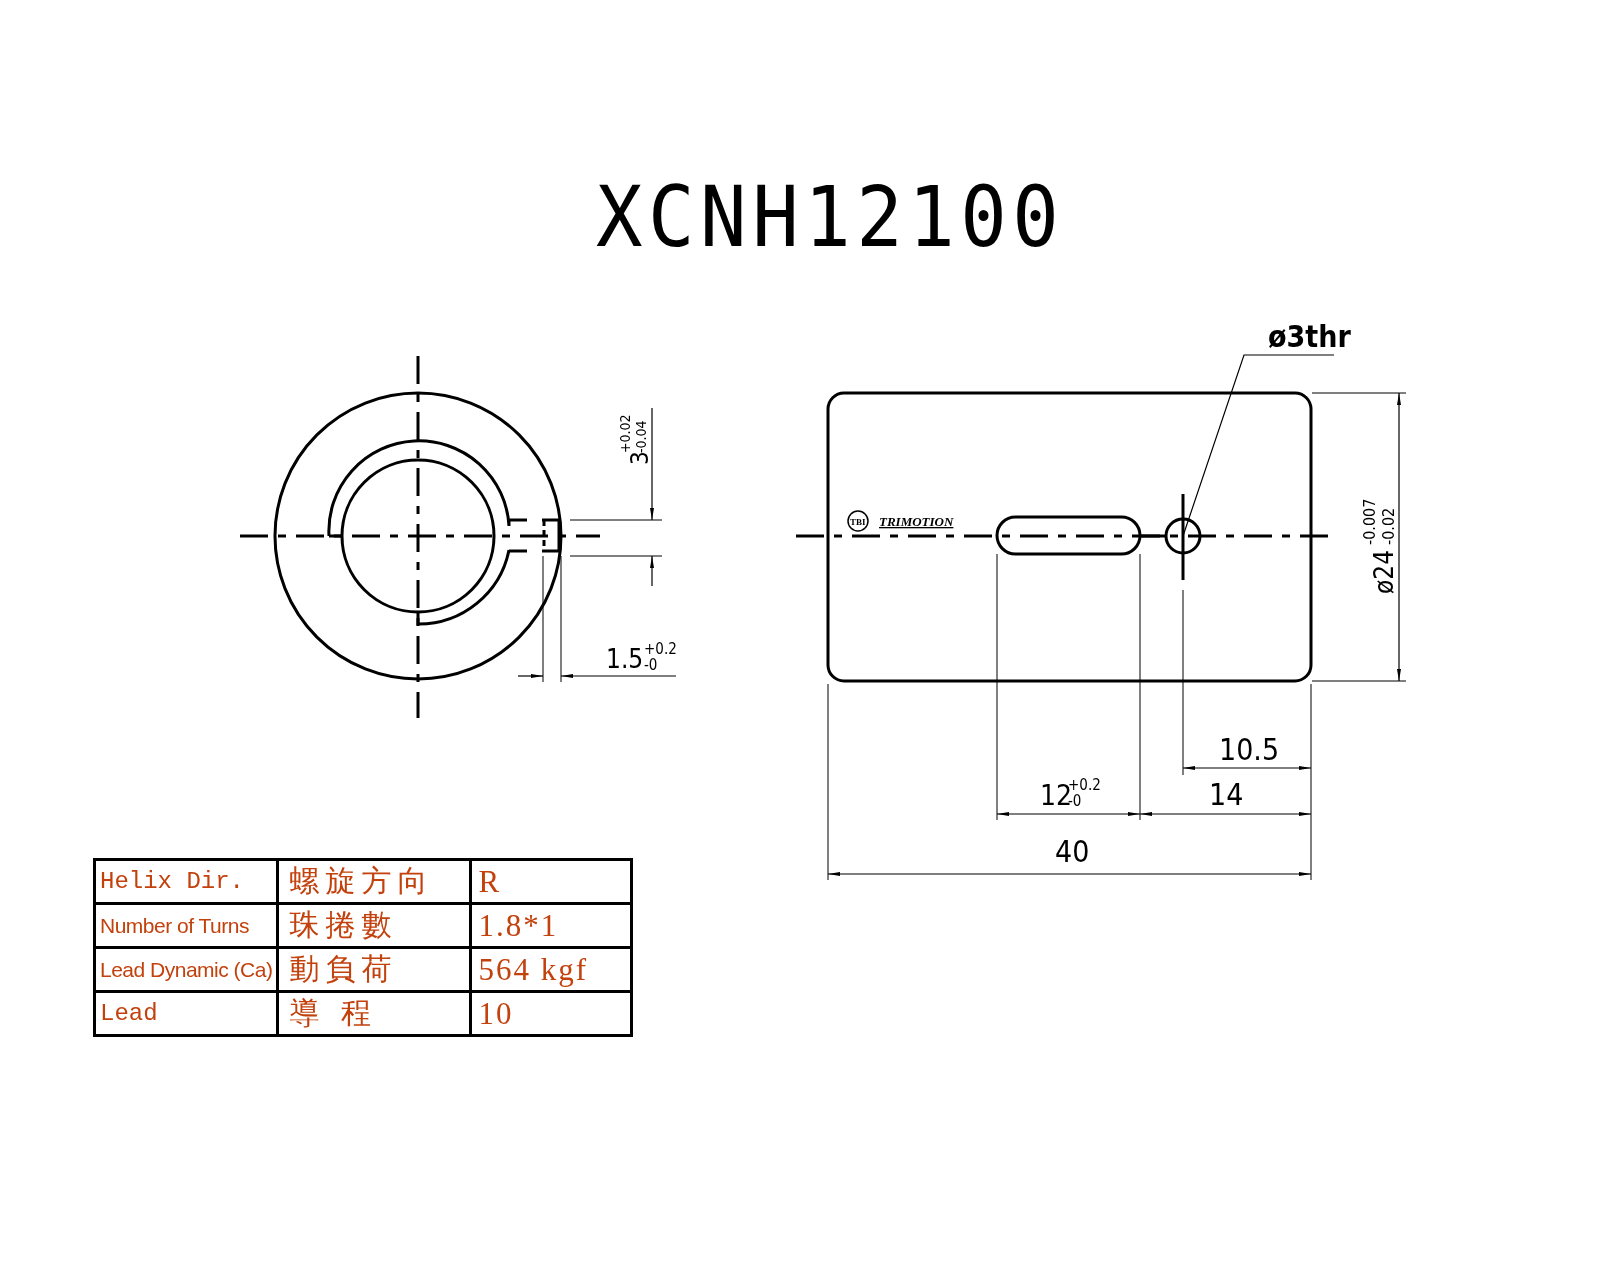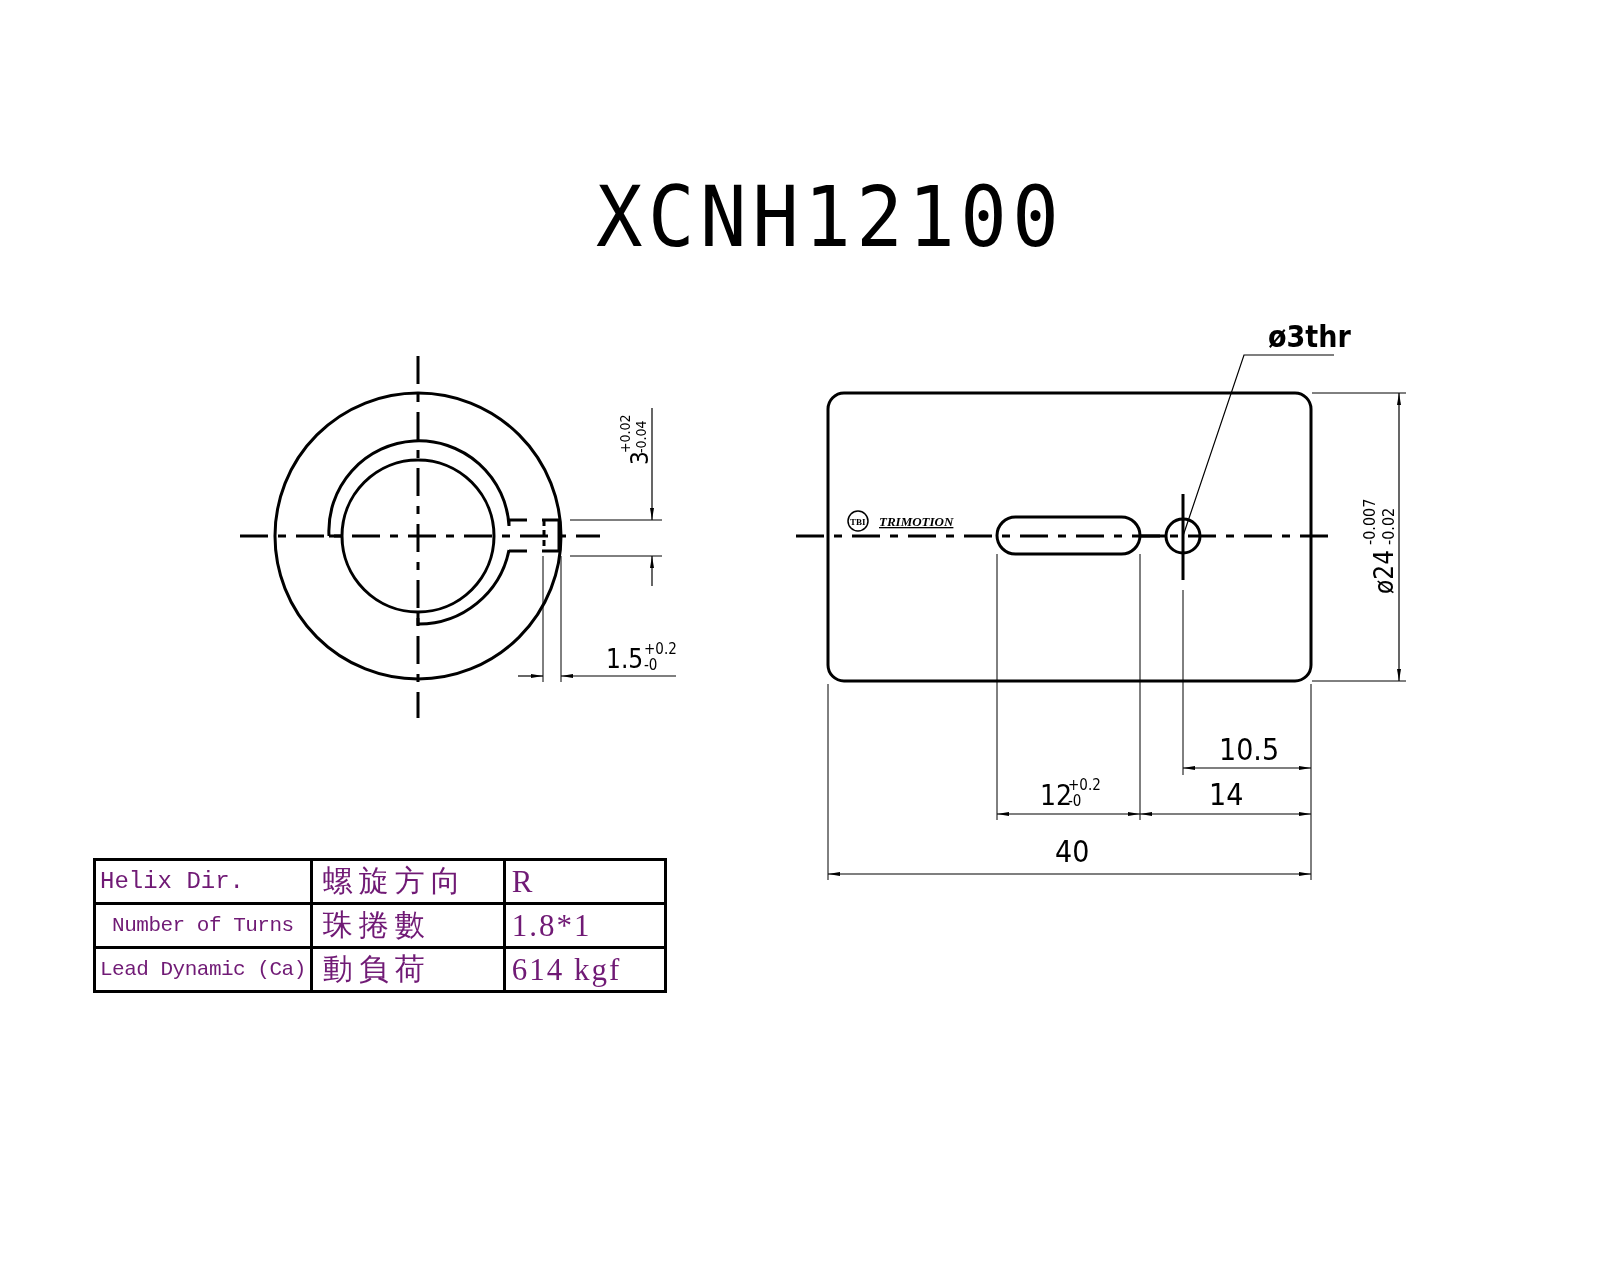--- a/index.html
+++ b/index.html
@@ -7,25 +7,25 @@
   .sheet { position:absolute; left:0; top:0; width:1600px; height:1280px; }
   .title {
     position:absolute; left:596px; top:172px; width:470px; height:90px;
     font-family:"DejaVu Sans Mono", monospace; font-size:84px; letter-spacing:6px;
     line-height:90px; color:#000; font-weight:normal; transform:scaleX(0.92); transform-origin:left center;
   }
   svg text { fill:#000; }
   .cad { font-family:"DejaVu Sans Condensed","DejaVu Sans", sans-serif; }
   .spec-table {
     position:absolute; left:93px; top:858px; border-collapse:collapse;
-    font-family:"Liberation Mono", monospace; color:#701a75;
+    font-family:"Liberation Mono", monospace; color:#c2410c;
   }
   .spec-table td { border:3px solid #000; height:31px; padding:0 4px; white-space:nowrap; }
   .spec-table td.c1 { width:163px; font-size:24px; }
-  .spec-table td.c1.small { font-family:Liberation Mono, monospace; font-size:21px; transform-origin:left; letter-spacing:-0.5px;text-align:center; }
+  .spec-table td.c1.small { font-family:Liberation Sans, sans-serif; font-size:21px; transform-origin:left; letter-spacing:-0.5px; }
   .spec-table td.c2 { width:176px; font-size:30px; font-family:"DejaVu Serif", serif; padding-left:10px; letter-spacing:6px;margin-top:38px; }
   .spec-table td.c3 { width:148px; font-size:31px; font-family:"Liberation Serif", serif; padding-left:6px; letter-spacing:2px; }
 </style>
 </head>
 <body>
 
 <div class="sheet">
 
   <div class="title">XCNH12100</div>
 
@@ -145,17 +145,22 @@
       <td class="c3">R</td>
     </tr>
     <tr>
       <td class="c1 small">Number of Turns</td>
       <td class="c2"> 珠捲數</td>
       <td class="c3"> 1.8*1</td>
     </tr>
     <tr>
       <td class="c1 small">Lead Dynamic (Ca)</td>
       <td class="c2"> 動負荷</td>
-      <td class="c3">614 kgf</td>
+      <td class="c3">564 kgf</td>
+    </tr>
+    <tr>
+      <td class="c1">Lead</td>
+      <td class="c2"> 導  程</td>
+      <td class="c3"> 10</td>
     </tr>
   </tbody>
     </table>
 </div>
 
 </body></html>

